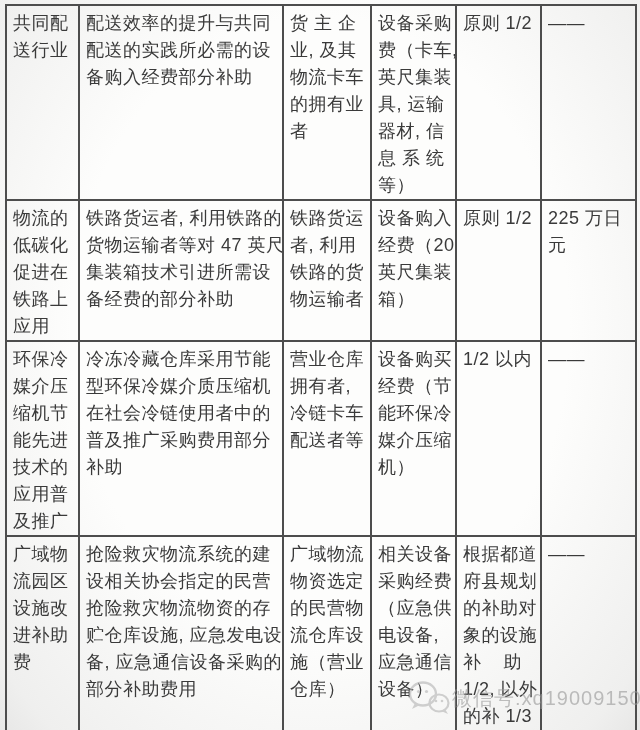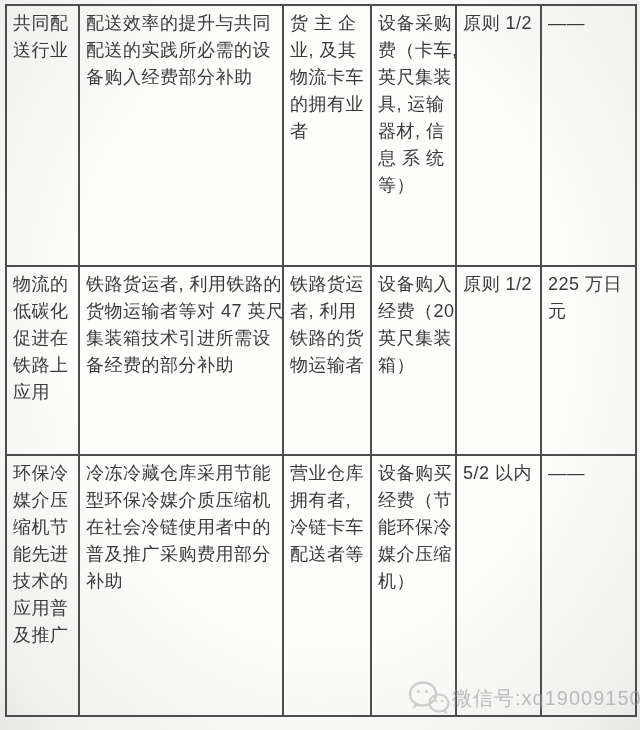--- a/index.html
+++ b/index.html
@@ -142,21 +142,54 @@
 补助</td>
         <td>营业仓库
 拥有者,
 冷链卡车
 配送者等</td>
         <td>设备购买
 经费（节
 能环保冷
 媒介压缩
 机）</td>
-        <td>5/2 以内</td>
+        <td>1/2 以内</td>
+        <td>——</td>
+      </tr>
+      <tr class="r4">
+        <td>广域物
+流园区
+设施改
+进补助
+费</td>
+        <td>抢险救灾物流系统的建
+设相关协会指定的民营
+抢险救灾物流物资的存
+贮仓库设施, 应急发电设
+备, 应急通信设备采购的
+部分补助费用</td>
+        <td>广域物流
+物资选定
+的民营物
+流仓库设
+施（营业
+仓库）</td>
+        <td>相关设备
+采购经费
+（应急供
+电设备,
+应急通信
+设备）</td>
+        <td>根据都道
+府县规划
+的补助对
+象的设施
+补    助
+1/2, 以外
+的补 1/3</td>
         <td>——</td>
       </tr>
     </tbody>
   </table>
 
   <div class="watermark">
     <span class="wm-icon">
       <svg width="42" height="36" viewBox="0 0 42 36" xmlns="http://www.w3.org/2000/svg">
         <ellipse cx="15" cy="14" rx="13" ry="11.5" fill="none" stroke="#b5b5b5" stroke-width="2.4"></ellipse>
         <path d="M7 23 L4 29 L12 25 Z" fill="#b5b5b5"></path>

